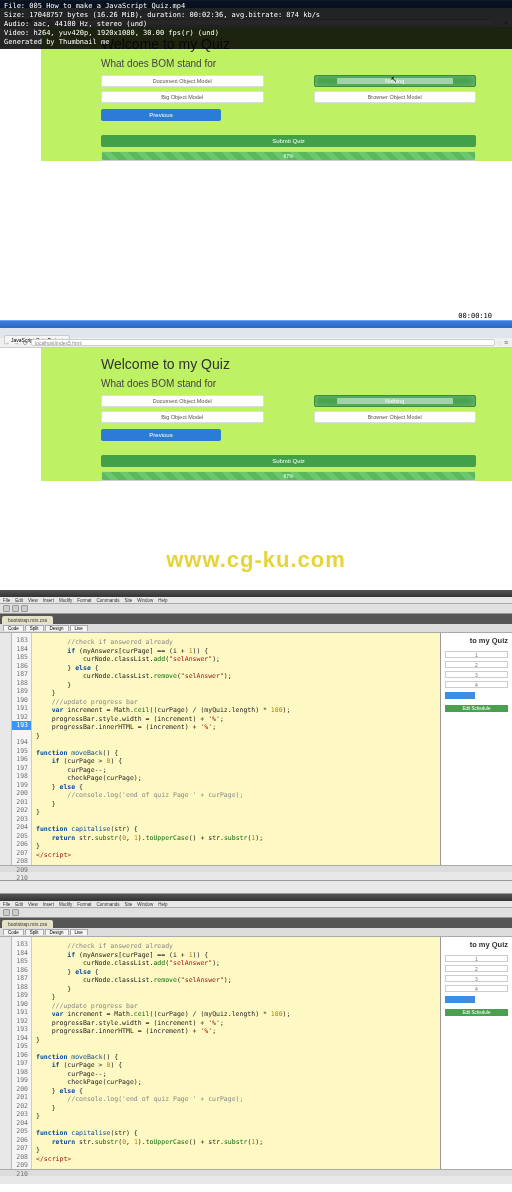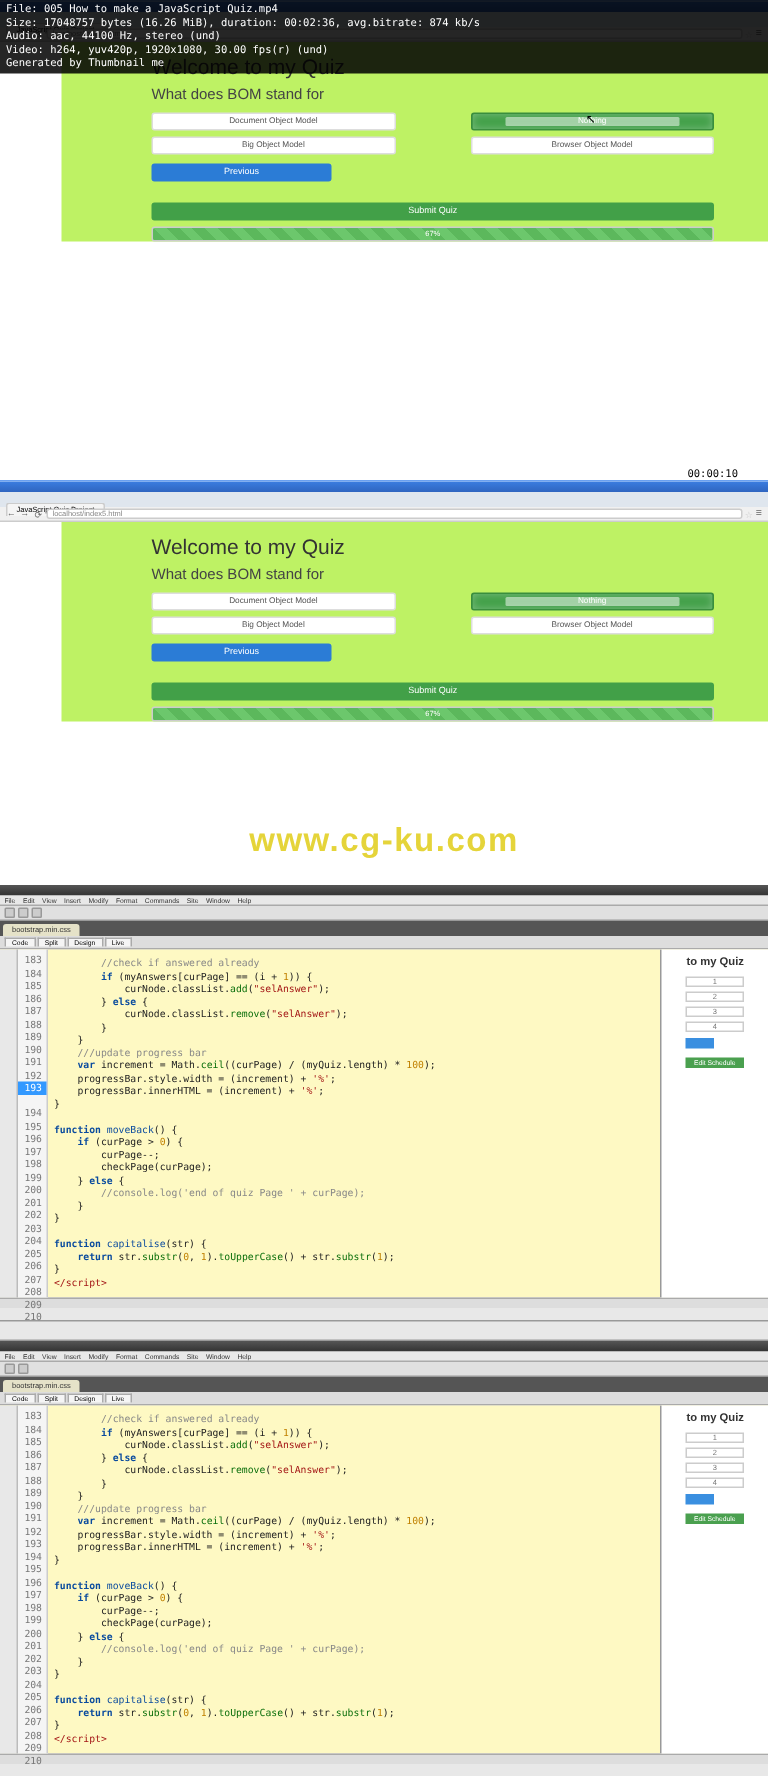--- a/index.html
+++ b/index.html
@@ -64,21 +64,21 @@
   .ed-rail { width:12px; background:#e8e8e8; border-right:1px solid #bbb;}
   .ed-lines { width:20px; background:#f5f5f5; text-align:right; padding:3px 3px 0 0;
     font-family:monospace; font-size:6.5px; line-height:8.5px; color:#777;
     border-right:1px solid #ccc;}
   .ed-lines .hl { background:#3399ff; color:#fff; display:block; margin-right:-3px; padding-right:3px;}
   .ed-code { flex:1; padding:5px 4px; font-family:monospace; font-size:6.5px;
     line-height:8.5px; color:#222; white-space:pre; overflow:hidden;}
   .c-comment{color:#888;} .c-key{color:#0a4b9e;font-weight:bold;}
   .c-prop{color:#0a6e0a;} .c-str{color:#a31515;} .c-num{color:#c08000;}
   .c-func{color:#0a4b9e;} .c-tag{color:#a31515;}
-  .ed-preview { width:72px; background:#fff; border-left:1px solid #999; padding:3px 16px;
+  .ed-preview { width:72px; background:#fff; border-left:1px solid #999; padding:3px 4px;
     font-size:7px;}
   .pv-title { text-align:right; font-weight:bold; font-size:7.5px; color:#333; margin-bottom:6px;}
   .pv-opt { border:1px solid #ccc; height:7px; margin-bottom:3px; text-align:center;
     font-size:5px; line-height:6px; color:#777;}
   .pv-bar { background:#3a8fe0; height:7px; width:48%; margin-top:4px;}
   .pv-sub { background:#4aa04f; height:7px; text-align:center; font-size:4.5px; color:#fff;
     line-height:7px; margin-top:6px;}
   .ed-status { background:#ddd; height:7px; border-top:1px solid #aaa;}
   .ws { width:512px; height:14px; background:#e8e8e8;
     border-top:1px solid #999; border-bottom:1px solid #999;}

